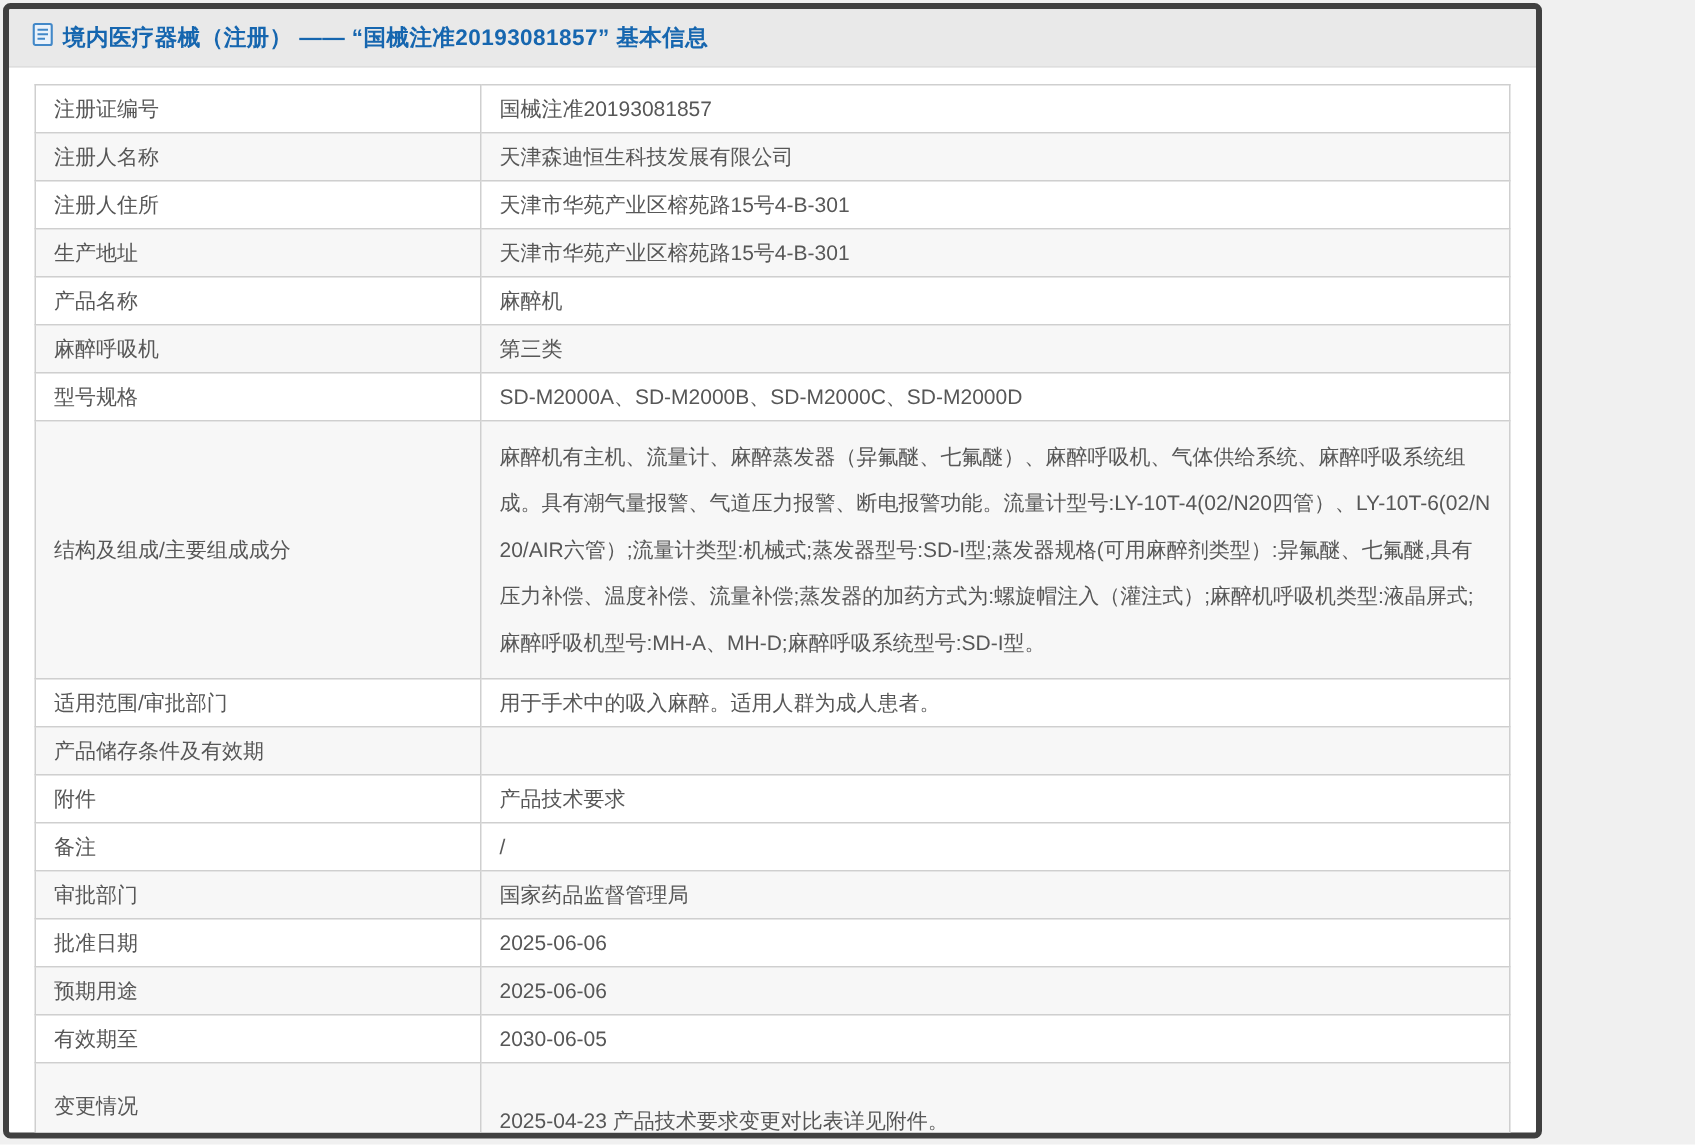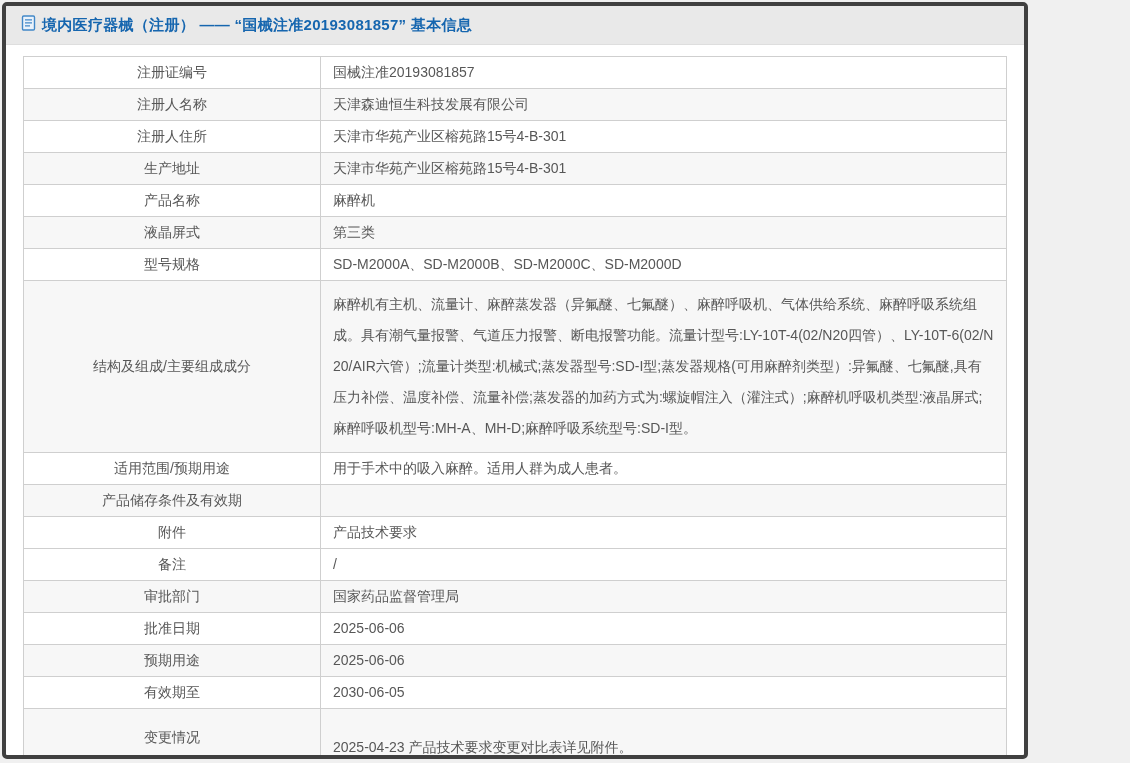--- a/index.html
+++ b/index.html
@@ -25,21 +25,21 @@
   table.reg{
     width:100%;border-collapse:collapse;table-layout:fixed;
     font-size:14px;color:#575757;
   }
   table.reg td{
     border:1px solid #cfcfcf;
     padding:7px 12px;line-height:17px;vertical-align:middle;
     box-sizing:border-box;
     word-break:break-all;
   }
-  td.label{width:297px;text-align:center;padding-right:13px;}
+  td.label{width:297px;text-align:left;padding-right:13px;}
   td.value{text-align:left;padding-left:13px;}
   tr.alt{background:#f7f7f7;}
   tr.struct td.value{line-height:31px;padding-top:8px;padding-bottom:8px;}
   tr.tall{height:57px;}
   tr.tall td.value{vertical-align:bottom;padding-bottom:9px;}
   a.detail-link{color:#54a0e6;text-decoration:none;cursor:pointer;text-align:center;}
   .balloon-icon{display:inline-block;vertical-align:-2px;margin-right:3px;}
 </style>
 </head>
 <body>
@@ -73,33 +73,33 @@
           </tr>
           <tr class="alt">
             <td class="label"><span>生产地址</span></td>
             <td class="value"><span>天津市华苑产业区榕苑路15号4-B-301</span></td>
           </tr>
           <tr>
             <td class="label"><span>产品名称</span></td>
             <td class="value"><span>麻醉机</span></td>
           </tr>
           <tr class="alt">
-            <td class="label"><span>液晶屏式</span></td>
+            <td class="label"><span>麻醉呼吸机</span></td>
             <td class="value"><span>第三类</span></td>
           </tr>
           <tr>
             <td class="label"><span>型号规格</span></td>
             <td class="value"><span>SD-M2000A、SD-M2000B、SD-M2000C、SD-M2000D</span></td>
           </tr>
           <tr class="alt struct">
             <td class="label"><span>结构及组成/主要组成成分</span></td>
             <td class="value"><span>麻醉机有主机、流量计、麻醉蒸发器（异氟醚、七氟醚）、麻醉呼吸机、气体供给系统、麻醉呼吸系统组成。具有潮气量报警、气道压力报警、断电报警功能。流量计型号:LY-10T-4(02/N20四管）、LY-10T-6(02/N20/AIR六管）;流量计类型:机械式;蒸发器型号:SD-I型;蒸发器规格(可用麻醉剂类型）:异氟醚、七氟醚,具有压力补偿、温度补偿、流量补偿;蒸发器的加药方式为:螺旋帽注入（灌注式）;麻醉机呼吸机类型:液晶屏式;麻醉呼吸机型号:MH-A、MH-D;麻醉呼吸系统型号:SD-I型。</span></td>
           </tr>
           <tr>
-            <td class="label"><span>适用范围/预期用途</span></td>
+            <td class="label"><span>适用范围/审批部门</span></td>
             <td class="value"><span>用于手术中的吸入麻醉。适用人群为成人患者。</span></td>
           </tr>
           <tr class="alt">
             <td class="label"><span>产品储存条件及有效期</span></td>
             <td class="value"><span></span></td>
           </tr>
           <tr>
             <td class="label"><span>附件</span></td>
             <td class="value"><span>产品技术要求</span></td>
           </tr>

